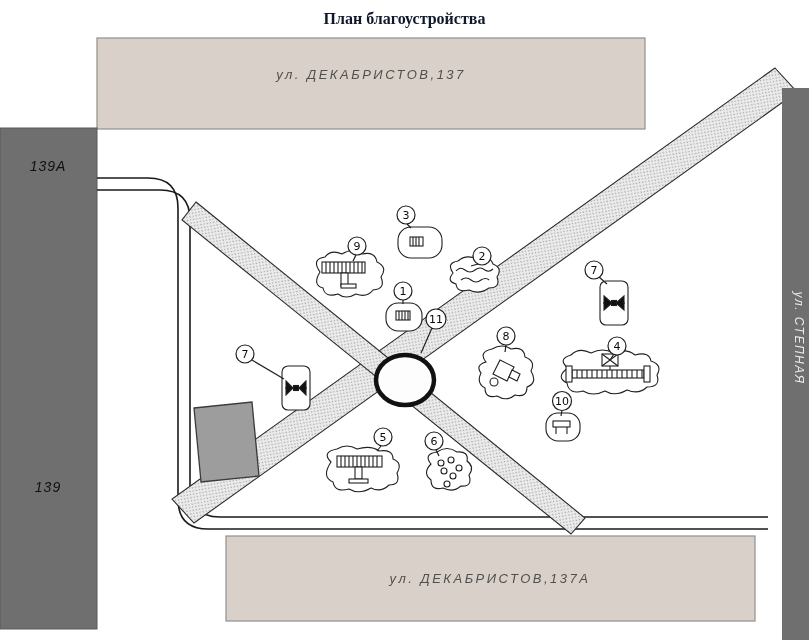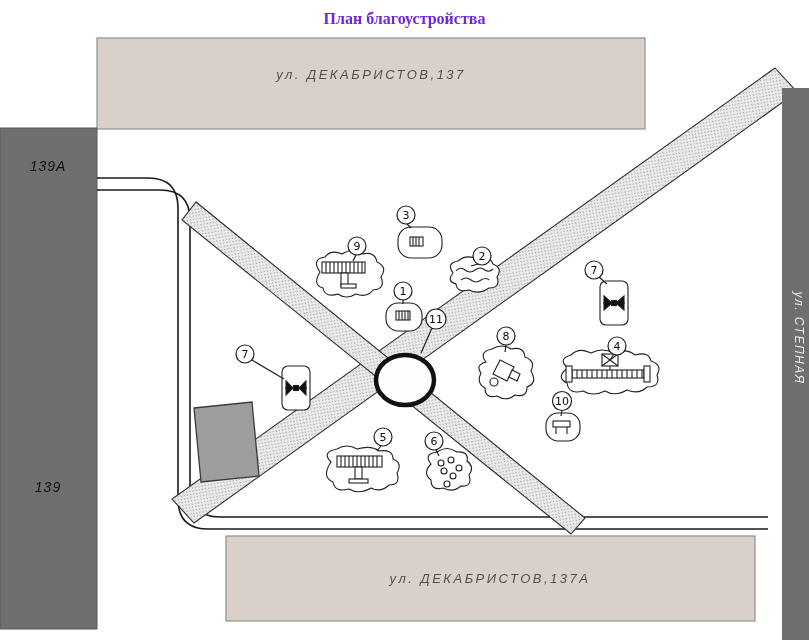--- a/index.html
+++ b/index.html
@@ -1,19 +1,19 @@
 <!DOCTYPE html>
 <html><head>
 <meta charset="utf-8">
 <style>
   html,body{margin:0;padding:0;background:#fff;}
   .stage{position:relative;width:809px;height:640px;background:#ffffff;overflow:hidden;
          font-family:"Liberation Sans",sans-serif;}
   .title{position:absolute;top:10px;left:0;right:0;text-align:center;
-         font-family:"Liberation Serif",serif;font-weight:700;font-size:16px;color:#6d28d9;}
+         font-family:"Liberation Serif",serif;font-weight:700;font-size:16px;color:#0f172a;}
   svg.plan{position:absolute;left:0;top:0;}
   text.bld{font-family:"Liberation Sans",sans-serif;font-style:italic;font-size:13px;
            fill:#4f4f4f;letter-spacing:2.5px;text-anchor:middle;}
   text.housenum{font-family:"Liberation Sans",sans-serif;font-style:italic;font-size:14px;
            fill:#101010;letter-spacing:1px;text-anchor:middle;}
   text.street{font-family:"Liberation Sans",sans-serif;font-style:italic;font-size:12px;
            fill:#ececec;letter-spacing:1.5px;text-anchor:middle;}
   text.co{font-family:"DejaVu Sans",sans-serif;font-size:11px;fill:#0a0a0a;text-anchor:middle;}
 </style>
 </head>

